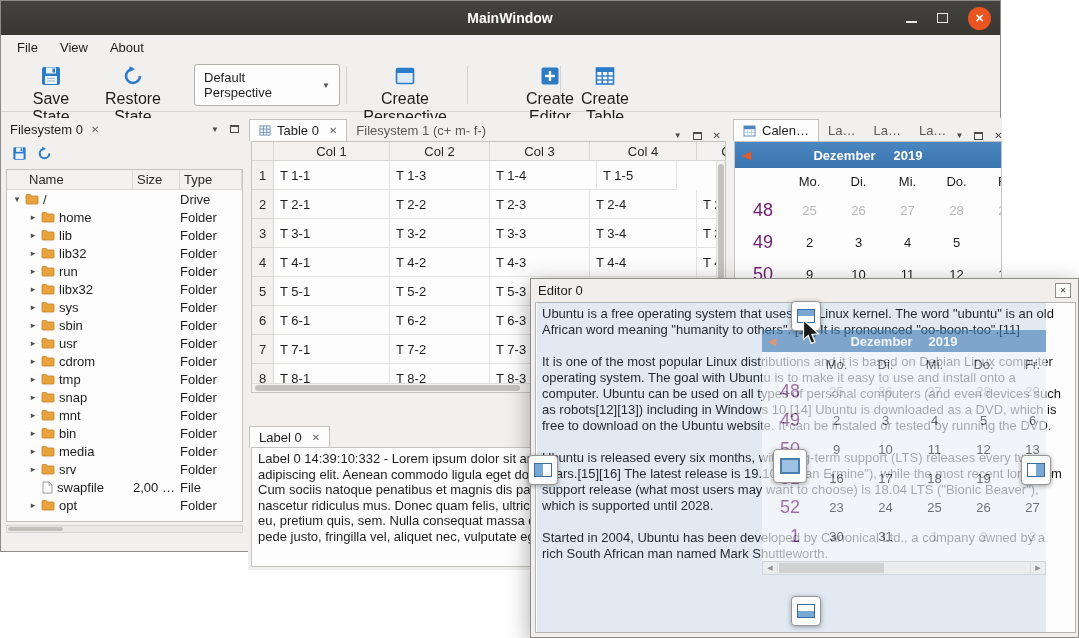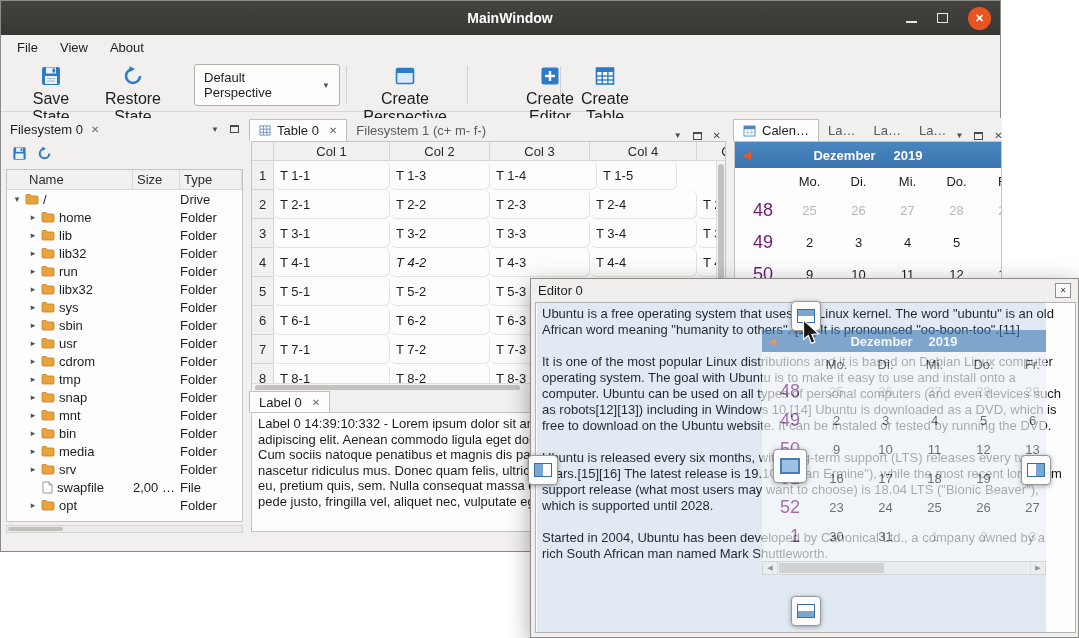--- a/index.html
+++ b/index.html
@@ -69,28 +69,28 @@
   .tbl-wrap { position:absolute; left:3px; right:3px; top:23px; bottom:3px; background:#fdfdfd;
     border:1px solid #c6c4c0; overflow:hidden; }
   .tbl-hrow { display:flex; height:19px; }
   .corner { width:22px; background:#f2f1ef; border-right:1px solid #d7d5d2; border-bottom:1px solid #d7d5d2; flex:none; }
   .hcell { background:#f2f1ef; border-right:1px solid #d7d5d2; border-bottom:1px solid #d7d5d2;
     display:flex; align-items:center; justify-content:center; font-size:13px; color:#2a2a2a; flex:none; }
   .brow { display:flex; height:29px; }
   .rnum { width:22px; background:#f2f1ef; border-right:1px solid #d7d5d2; border-bottom:1px solid #d7d5d2;
     display:flex; align-items:center; justify-content:center; font-size:13px; color:#2a2a2a; flex:none; }
   .bcell { border-right:1px solid #e5e3e0; border-bottom:1px solid #e5e3e0; display:flex; align-items:center;
-    padding-left:6px; font-size:13px; color:#1d1d1d; flex:none;border-radius:6px; }
+    padding-left:6px; font-size:13px; color:#1d1d1d; flex:none; }
   .vscroll { position:absolute; right:0; top:19px; bottom:9px; width:9px; background:#f4f3f1; border-left:1px solid #e0deda; }
   .vthumb { position:absolute; left:1px; width:6px; top:3px; height:155px; background:#c4c2bf; border-radius:3px; }
   .hscrollb { position:absolute; left:0; right:9px; bottom:0; height:9px; background:#f4f3f1; border-top:1px solid #e0deda; }
   .hthumb { position:absolute; left:3px; top:1px; height:6px; width:265px; background:#c4c2bf; border-radius:3px; }
 
   
-  #label-panel { left:247px; top:389px; width:481px; height:145px; }
+  #label-panel { left:247px; top:424px; width:481px; height:145px; }
   .label-content { position:absolute; left:3px; right:3px; top:22px; bottom:3px; background:#fdfdfd;
     border:1px solid #c6c4c0; padding:3px 6px; overflow:hidden; }
   .label-text { width:402px; font-size:13px; line-height:15.6px; color:#1d1d1d; }
 
   
   #right-panel { left:731px; top:117px; width:270px; height:428px; overflow:hidden; }
   .cal-area { position:absolute; left:2px; right:0; top:23px; bottom:3px; background:#fdfdfd;
     border:1px solid #c6c4c0; overflow:hidden; }
   .cal-nav { height:26px; background:linear-gradient(#4a86c0,#3a74ae); display:flex; align-items:center;
     justify-content:center; gap:18px; color:#fff; font-weight:bold; font-size:13px; position:relative; }
@@ -558,21 +558,21 @@
             <div class="rnum">3</div>
             <div class="bcell" style="width: 116px;">T 3-1</div>
             <div class="bcell" style="width: 100px;">T 3-2</div>
             <div class="bcell" style="width: 100px;">T 3-3</div>
             <div class="bcell" style="width: 107px;">T 3-4</div>
             <div class="bcell" style="width: 80px;">T 3-5</div>
           </div>
           <div class="brow">
             <div class="rnum">4</div>
             <div class="bcell" style="width: 116px;">T 4-1</div>
-            <div class="bcell" style="width: 100px; font-style: italic;">T 4-2</div>
+            <div class="bcell" style="width: 100px;">T 4-2</div>
             <div class="bcell" style="width: 100px;">T 4-3</div>
             <div class="bcell" style="width: 107px;">T 4-4</div>
             <div class="bcell" style="width: 80px;">T 4-5</div>
           </div>
           <div class="brow">
             <div class="rnum">5</div>
             <div class="bcell" style="width: 116px;">T 5-1</div>
             <div class="bcell" style="width: 100px;">T 5-2</div>
             <div class="bcell" style="width: 100px;">T 5-3</div>
             <div class="bcell" style="width: 107px;">T 5-4</div>

